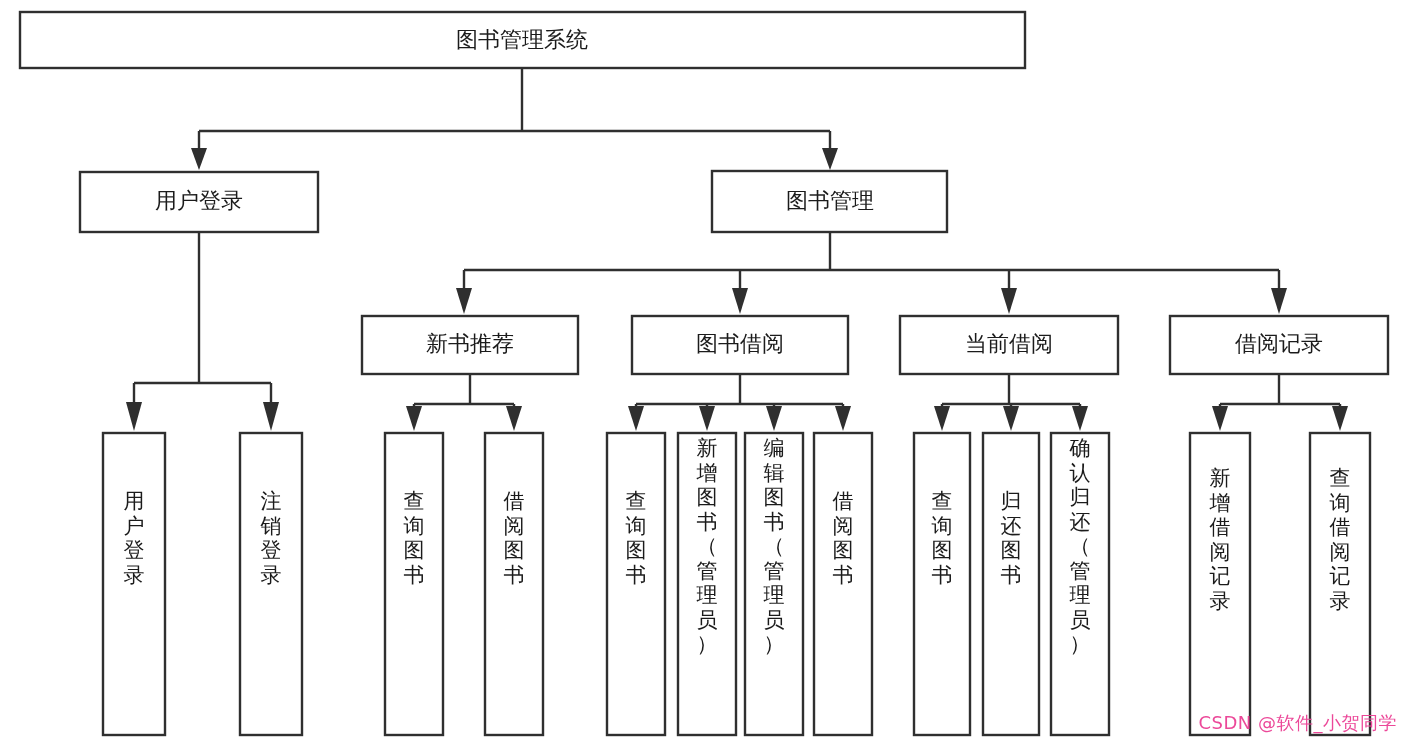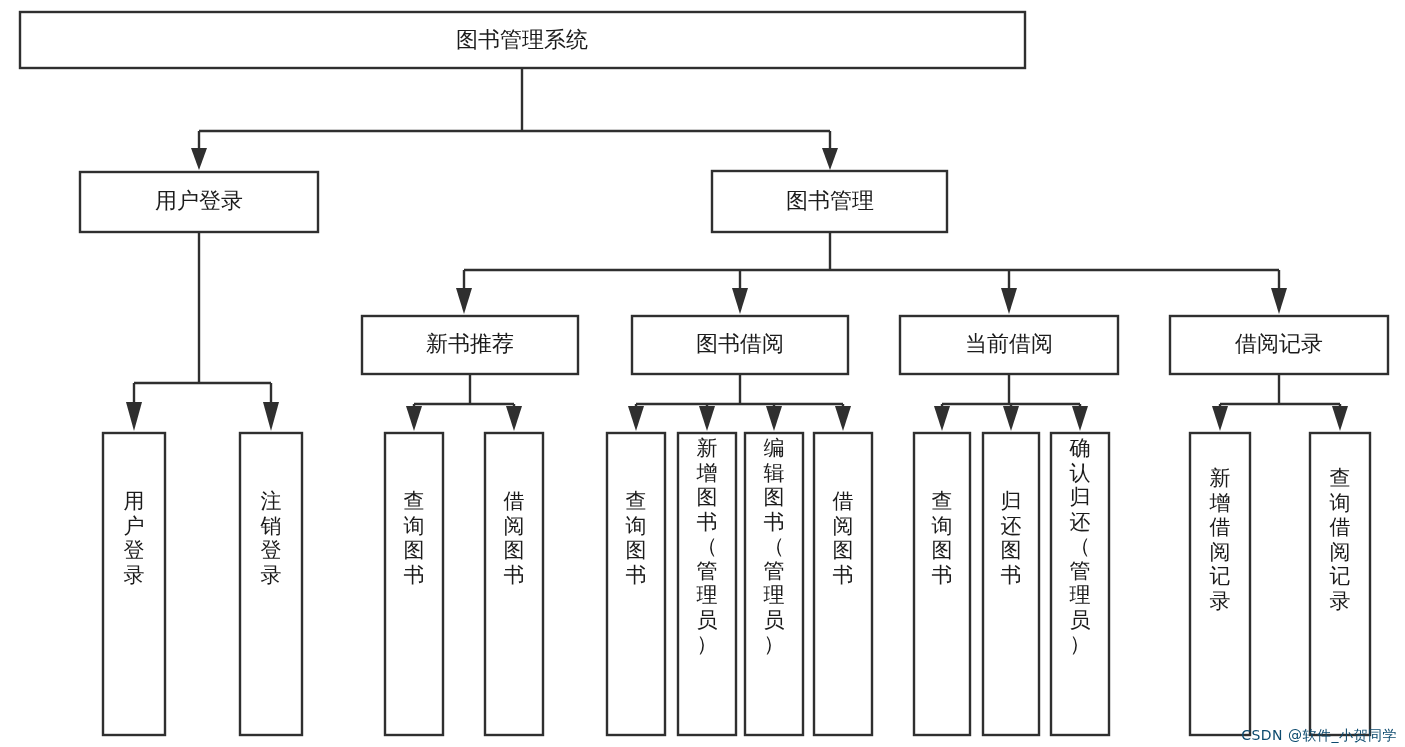--- a/index.html
+++ b/index.html
@@ -45,24 +45,24 @@
   }
   .node-label-v {
     fill: #1b1b1b;
     font-family: "DejaVu Sans", "Liberation Sans", sans-serif;
     font-size: 21px;
     text-anchor: middle;
   }
   .watermark-text {
     position: absolute;
     right: 8px;
-    bottom: 2px;
-    font-family: "DejaVu Sans", "Liberation Sans", sans-serif;
-    font-size: 14px;
-    color: #0c4a6e;
+    bottom: 12px;
+    font-family: "DejaVu Sans", "Liberation Sans", sans-serif;
+    font-size: 18px;
+    color: #ec4899;
     white-space: nowrap;
     letter-spacing: 0.5px;
   }
 </style>
 </head>
 <body>
 
 <svg id="diagram" viewBox="0 0 1405 747" xmlns="http://www.w3.org/2000/svg">
 
   <g>

